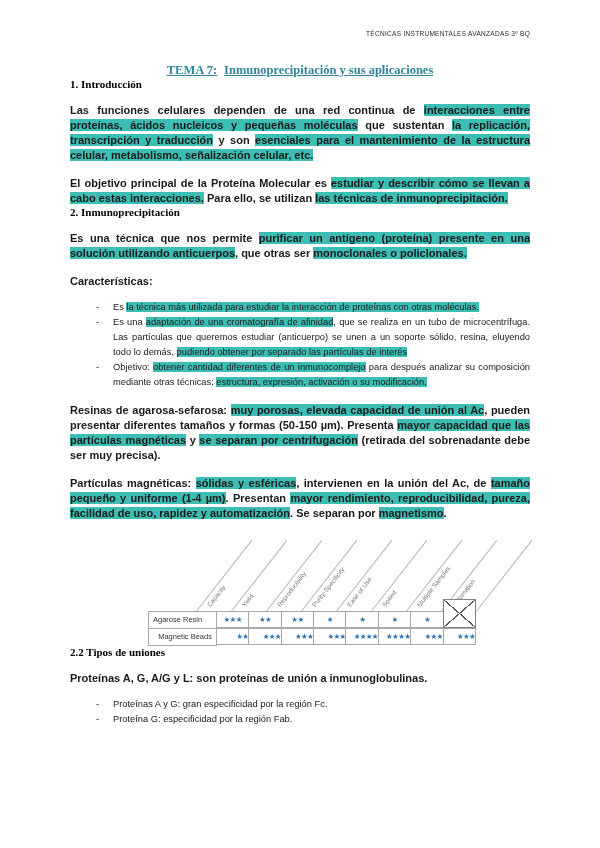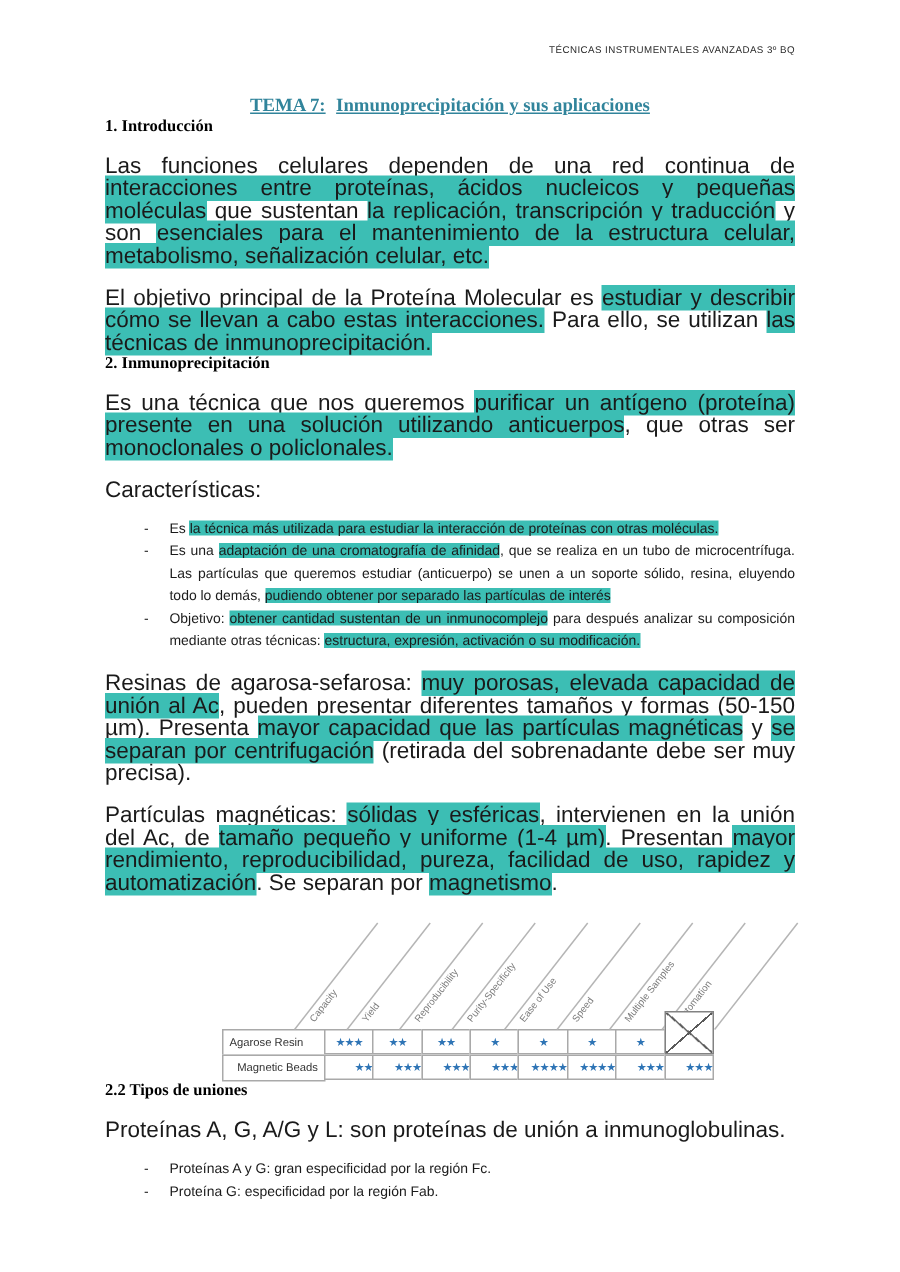--- a/index.html
+++ b/index.html
@@ -23,21 +23,21 @@
     font-size:12.5px; color:var(--title-color);
   }
   .doc-title .title-underline { text-decoration:underline; }
   .doc-title .title-prefix { margin-right:7px; }
 
   h2.sec {
     font-family:"Liberation Serif", serif; font-weight:bold;
     font-size:11px; color:#000;
   }
 
-  p.body { margin-top:13px; font-size:15px; line-height:15px; text-align:justify; }
+  p.body { margin-top:13px; font-size:11px; line-height:15px; text-align:justify;font-weight:bold; }
   .hl { background:var(--hl); }
 
   .bullets { margin-top:11px; }
   .bullet { display:flex; margin-left:26px; }
   .bullet .dash { flex:none; width:17px; font-size:9.3px; line-height:15px; }
   .bullet .txt { flex:1; font-size:9.3px; line-height:15px; text-align:justify; }
 
   
   .ip-table { width:352px; margin:18px auto 0 auto; position:relative; }
   .tbl-head { position:relative; height:72px; }
@@ -81,35 +81,35 @@
     <span class="title-underline">
       <span class="title-prefix">TEMA 7:</span><span>Inmunoprecipitación y sus aplicaciones</span>
     </span>
   </div>
 
   <h2 class="sec">1. Introducción</h2>
   <p class="body"><span>Las funciones celulares dependen de una red continua de </span><span class="hl">interacciones entre proteínas, ácidos nucleicos y pequeñas moléculas</span><span> que sustentan </span><span class="hl">la replicación, transcripción y traducción</span><span> y son </span><span class="hl">esenciales para el mantenimiento de la estructura celular, metabolismo, señalización celular, etc.</span></p>
   <p class="body"><span>El objetivo principal de la Proteína Molecular es </span><span class="hl">estudiar y describir cómo se llevan a cabo estas interacciones.</span><span> Para ello, se utilizan </span><span class="hl">las técnicas de inmunoprecipitación.</span></p>
 
   <h2 class="sec">2. Inmunoprecipitación</h2>
-  <p class="body"><span>Es una técnica que nos queremos </span><span class="hl">purificar un antígeno (proteína) presente en una solución utilizando anticuerpos</span><span>, que otras ser </span><span class="hl">monoclonales o policlonales.</span></p>
+  <p class="body"><span>Es una técnica que nos permite </span><span class="hl">purificar un antígeno (proteína) presente en una solución utilizando anticuerpos</span><span>, que otras ser </span><span class="hl">monoclonales o policlonales.</span></p>
   <p class="body">Características:</p>
 
   <div class="bullets">
     <div class="bullet">
       <span class="dash">-</span>
       <span class="txt"><span>Es </span><span class="hl">la técnica más utilizada para estudiar la interacción de proteínas con otras moléculas.</span></span>
     </div>
     <div class="bullet">
       <span class="dash">-</span>
       <span class="txt"><span>Es una </span><span class="hl">adaptación de una cromatografía de afinidad</span><span>, que se realiza en un tubo de microcentrífuga. Las partículas que queremos estudiar (anticuerpo) se unen a un soporte sólido, resina, eluyendo todo lo demás, </span><span class="hl">pudiendo obtener por separado las partículas de interés</span></span>
     </div>
     <div class="bullet">
       <span class="dash">-</span>
-      <span class="txt"><span>Objetivo: </span><span class="hl">obtener cantidad sustentan de un inmunocomplejo</span><span> para después analizar su composición mediante otras técnicas: </span><span class="hl">estructura, expresión, activación o su modificación.</span></span>
+      <span class="txt"><span>Objetivo: </span><span class="hl">obtener cantidad diferentes de un inmunocomplejo</span><span> para después analizar su composición mediante otras técnicas: </span><span class="hl">estructura, expresión, activación o su modificación.</span></span>
     </div>
   </div>
 
   <p class="body"><span>Resinas de agarosa-sefarosa: </span><span class="hl">muy porosas, elevada capacidad de unión al Ac</span><span>, pueden presentar diferentes tamaños y formas (50-150 µm). Presenta </span><span class="hl">mayor capacidad que las partículas magnéticas</span><span> y </span><span class="hl">se separan por centrifugación</span><span> (retirada del sobrenadante debe ser muy precisa).</span></p>
   <p class="body"><span>Partículas magnéticas: </span><span class="hl">sólidas y esféricas</span><span>, intervienen en la unión del Ac, de </span><span class="hl">tamaño pequeño y uniforme (1-4 µm)</span><span>. Presentan </span><span class="hl">mayor rendimiento, reproducibilidad, pureza, facilidad de uso, rapidez y automatización</span><span>. Se separan por </span><span class="hl">magnetismo</span><span>.</span></p>
 
   <div class="ip-table">
     <div class="tbl-head">
         <div class="diag-line" style="left: 72px;"></div>
         <span class="diag-label" style="left: 87px;">Capacity</span>

